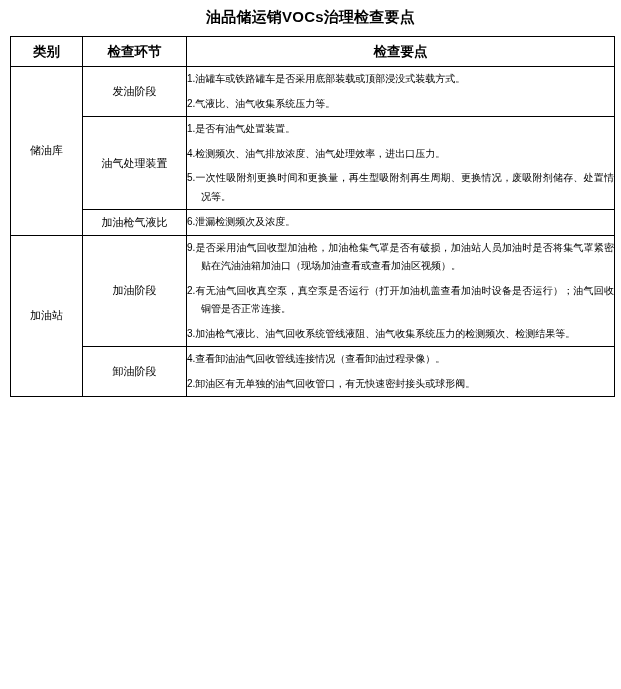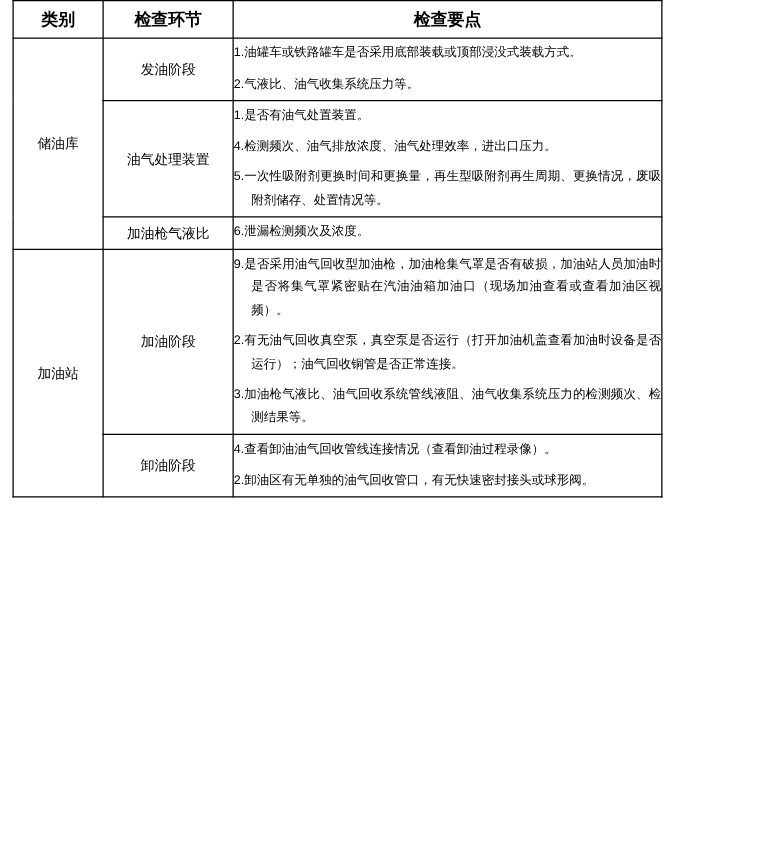--- a/index.html
+++ b/index.html
@@ -22,21 +22,21 @@
   }
   .doc-title {
     text-align: center;
     font-size: 15px;
     font-weight: bold;
     padding: 8px 0 9px 0;
     letter-spacing: 0.2px;
   }
   table.vocs {
     border-collapse: collapse;
-    width: 520px;
+    width: 605px;
     margin: 0 10px;
     table-layout: fixed;
   }
   table.vocs td, table.vocs th {
     border: 1px solid #000000;
     vertical-align: middle;
     padding: 0;
   }
   th.hdr {
     font-size: 13.5px;
@@ -71,20 +71,21 @@
     text-indent: -14px;
   }
   .col1 { width: 72px; }
   .col2 { width: 104px; }
 </style>
 </head>
 <body>
 
 <div class="page">
 
+  <div class="doc-title">油品储运销VOCs治理检查要点</div>
 
   <table class="vocs">
     <colgroup>
       <col class="col1">
       <col class="col2">
       <col>
     </colgroup>
     <thead>
       <tr>
         <th class="hdr">类别</th>

